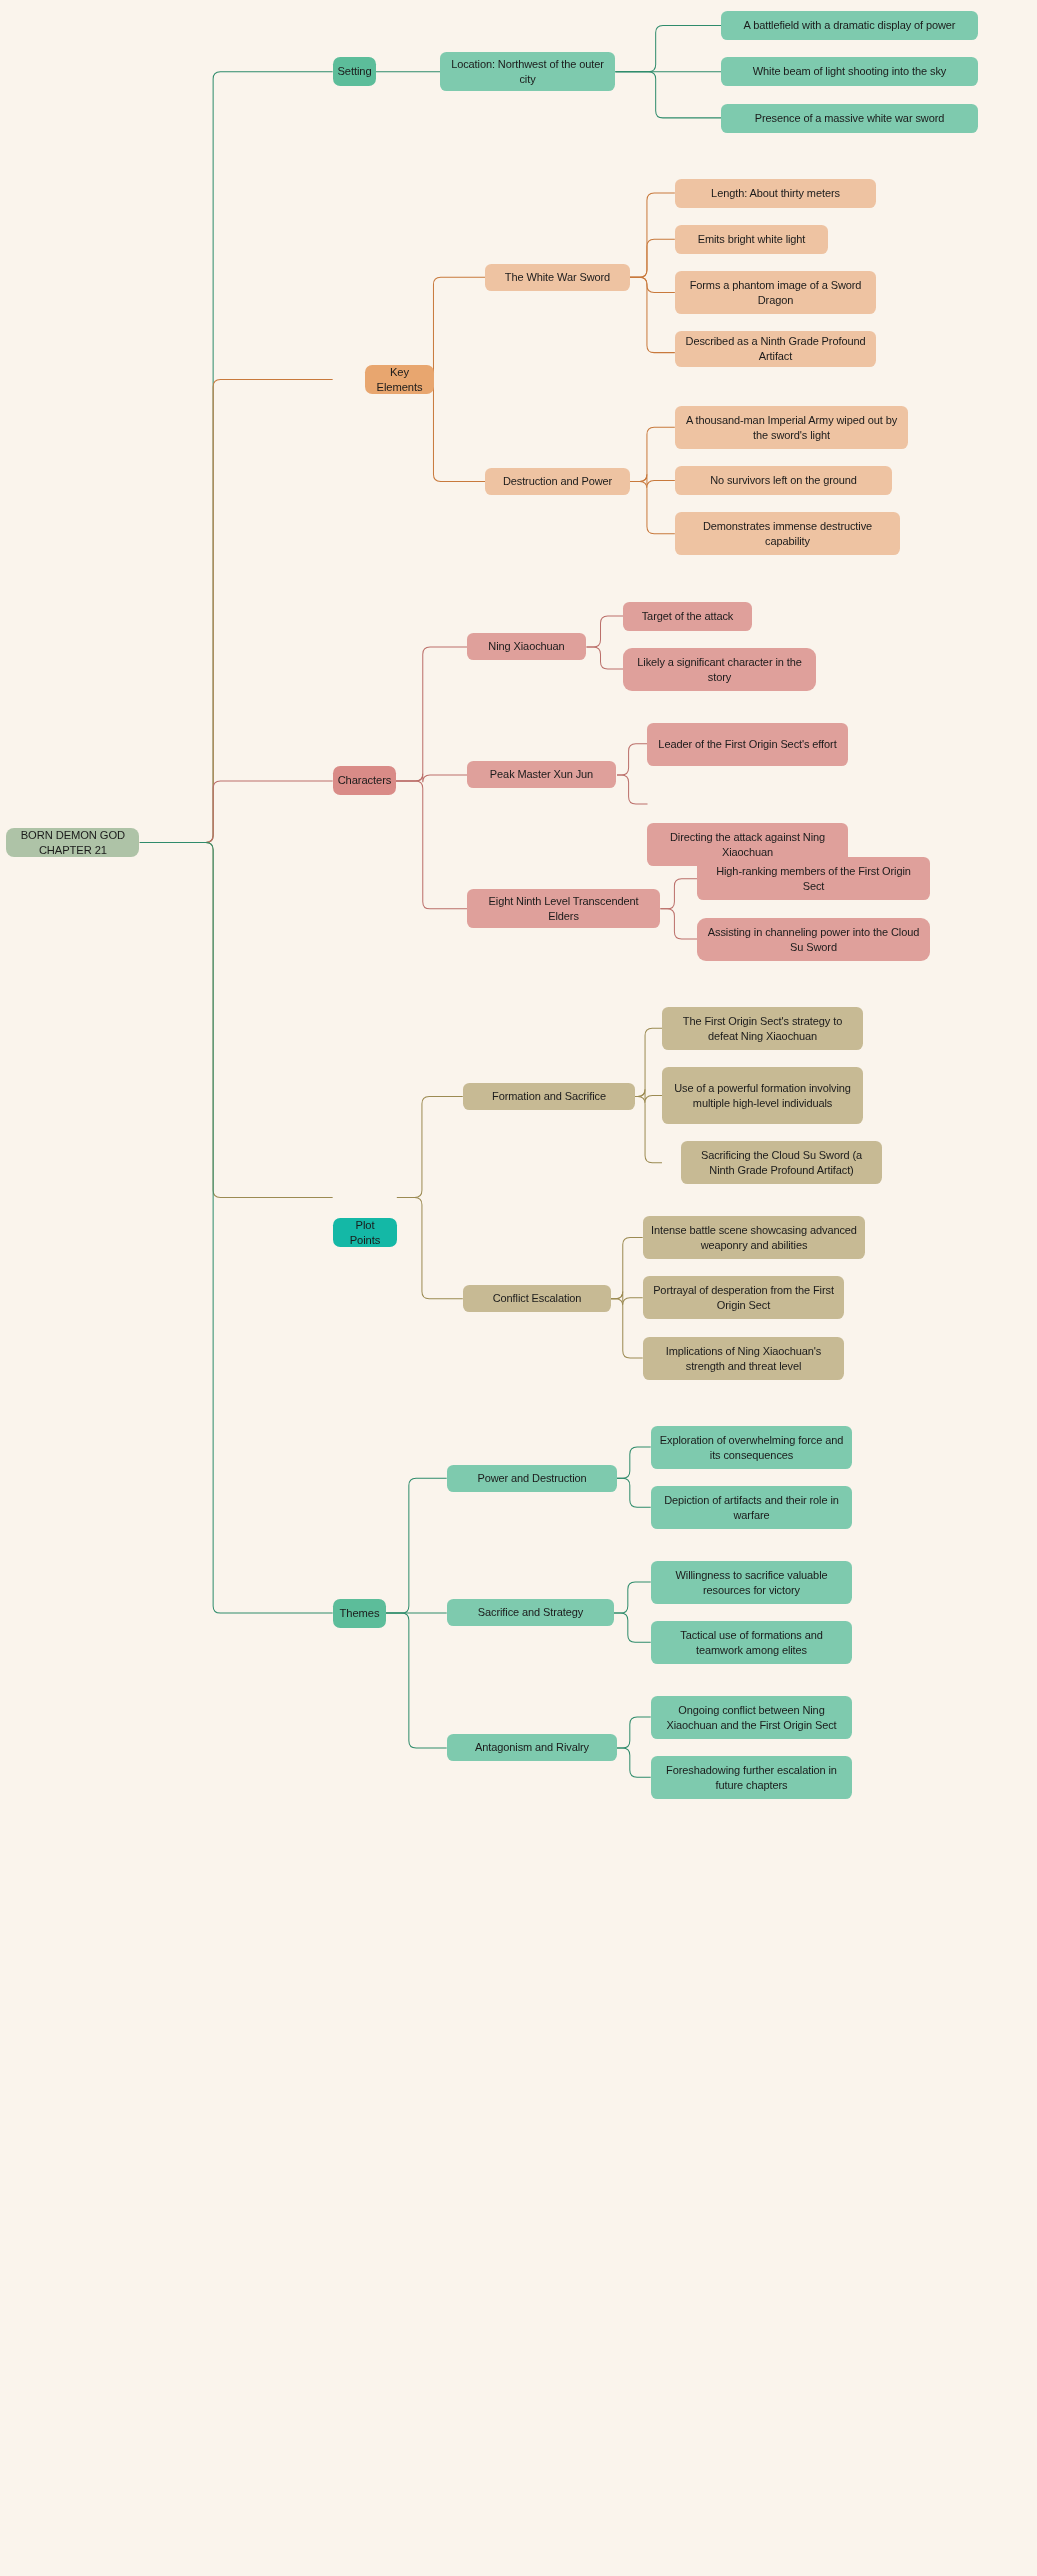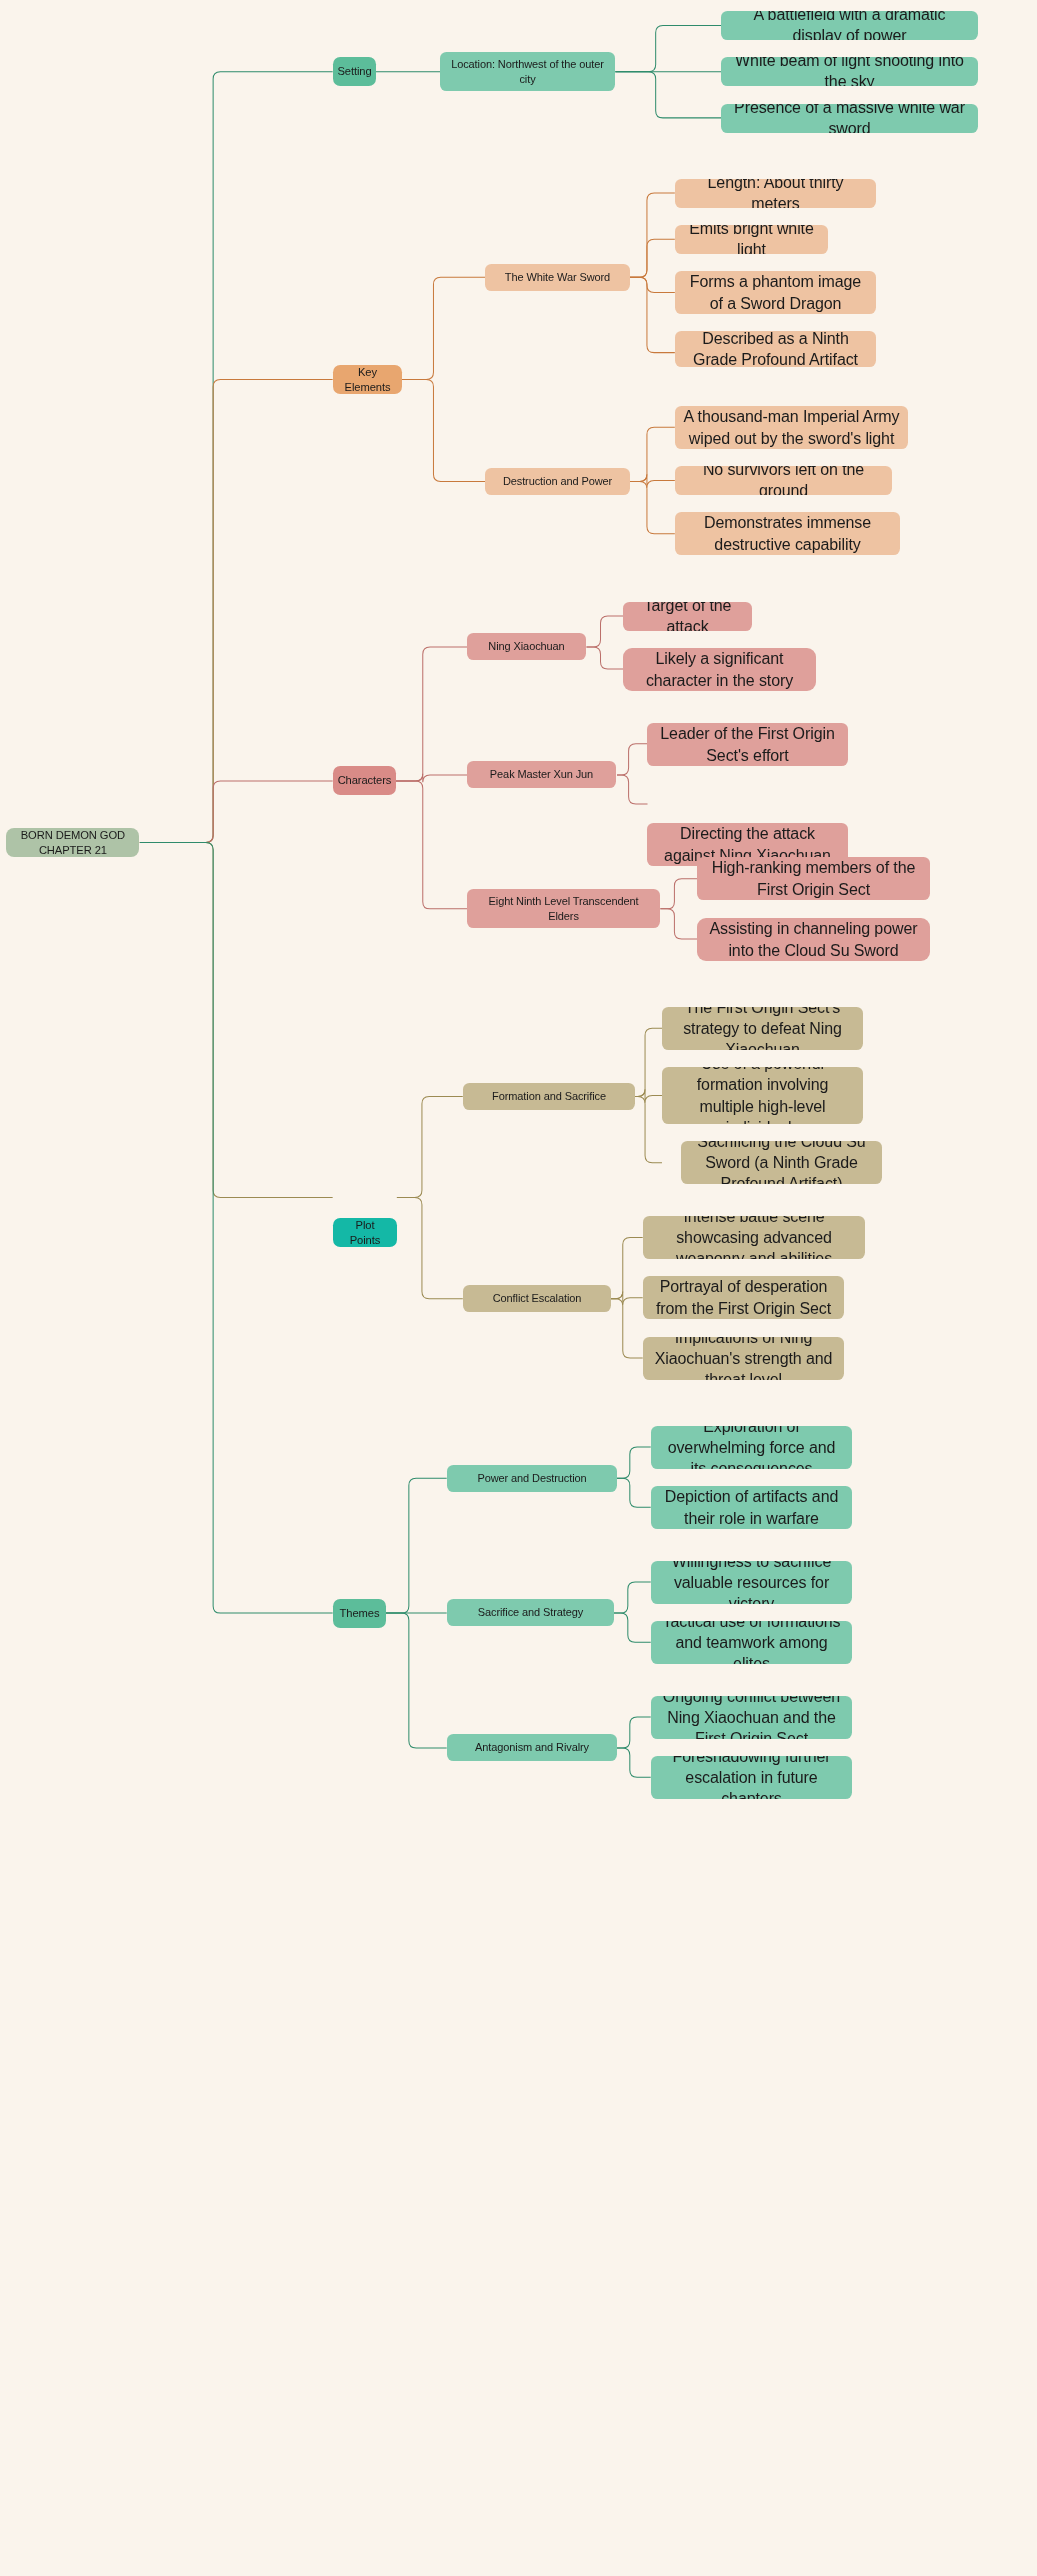--- a/index.html
+++ b/index.html
@@ -43,25 +43,25 @@
   }
 
   .node.root {
     background: #aec3a7;
     font-size: 11.2px;
     border-radius: 8px;
   }
 
   .node.lvl1 { font-size: 11.2px; border-radius: 7.2px; }
   .node.lvl2 { font-size: 11px; border-radius: 6.4px; }
-  .node.lvl3 { font-size: 16px;   border-radius: 6.4px; }
+  .node.lvl3 { font-size: 11px;   border-radius: 6.4px; }
 
   .c-green  { background: #5cbd9a; }
   .c-green2 { background: #7ecaae; }
-  .c-orange { background: #e8a66f; }
+  .c-orange { background: #e8a66f; margin-left: 32px; }
   .c-orange2{ background: #eec3a2; }
   .c-red    { background: #d98b87; }
   .c-red2   { background: #dfa09b; }
   .c-gold   { background: #14b8a6; margin-top: 35px; }
   .c-gold2  { background: #c7ba94; }
 </style>
 </head>
 <body>
 
 <div id="mindmap-root">

